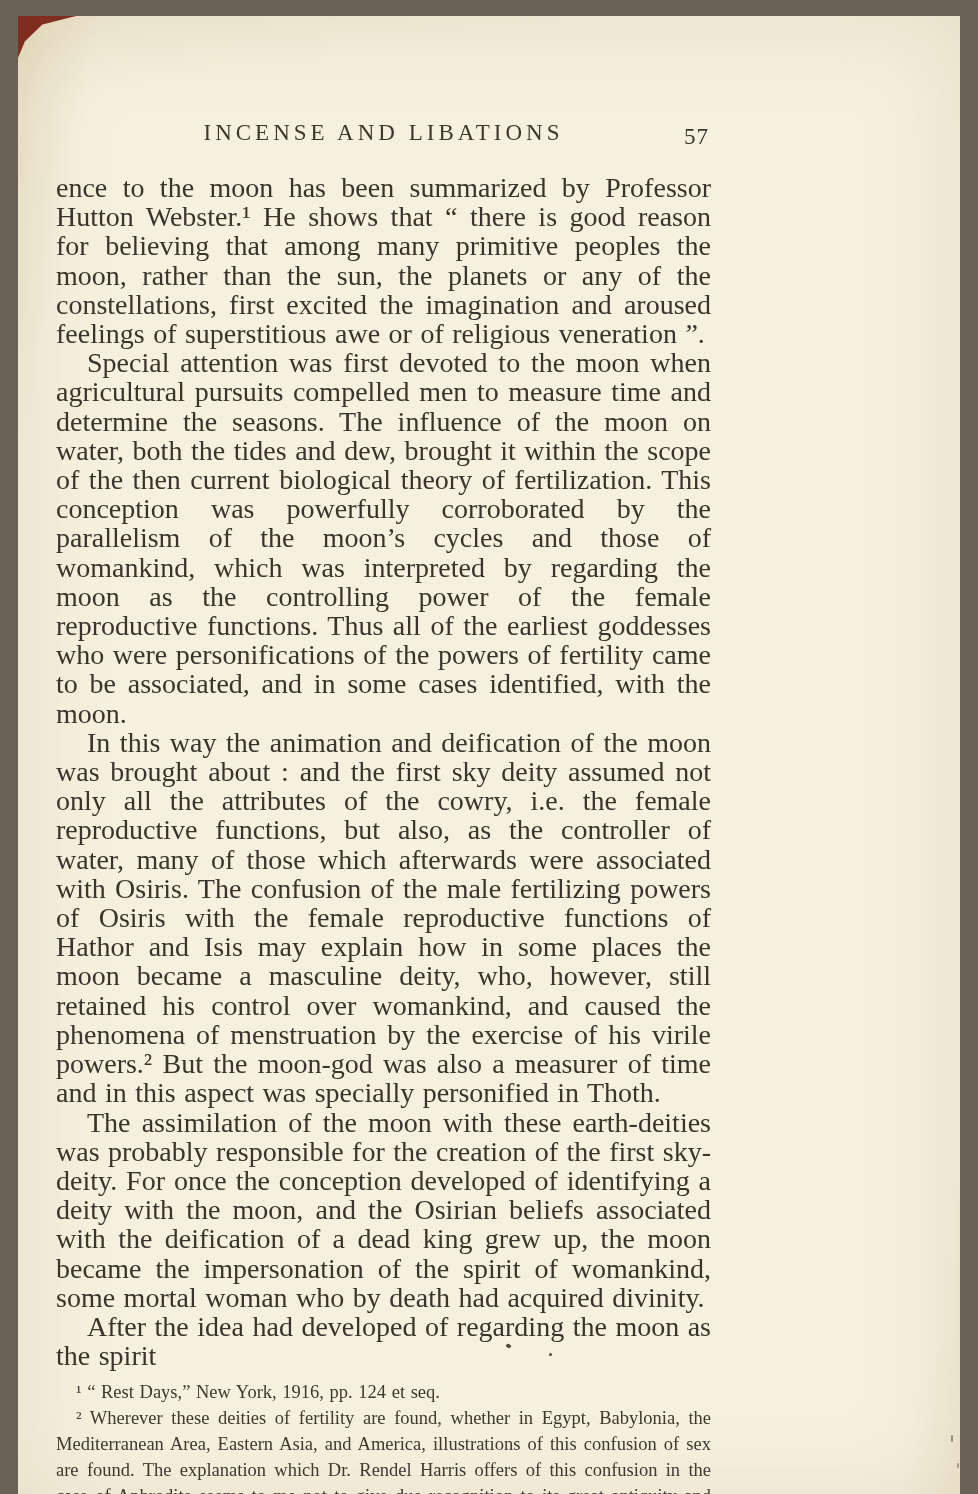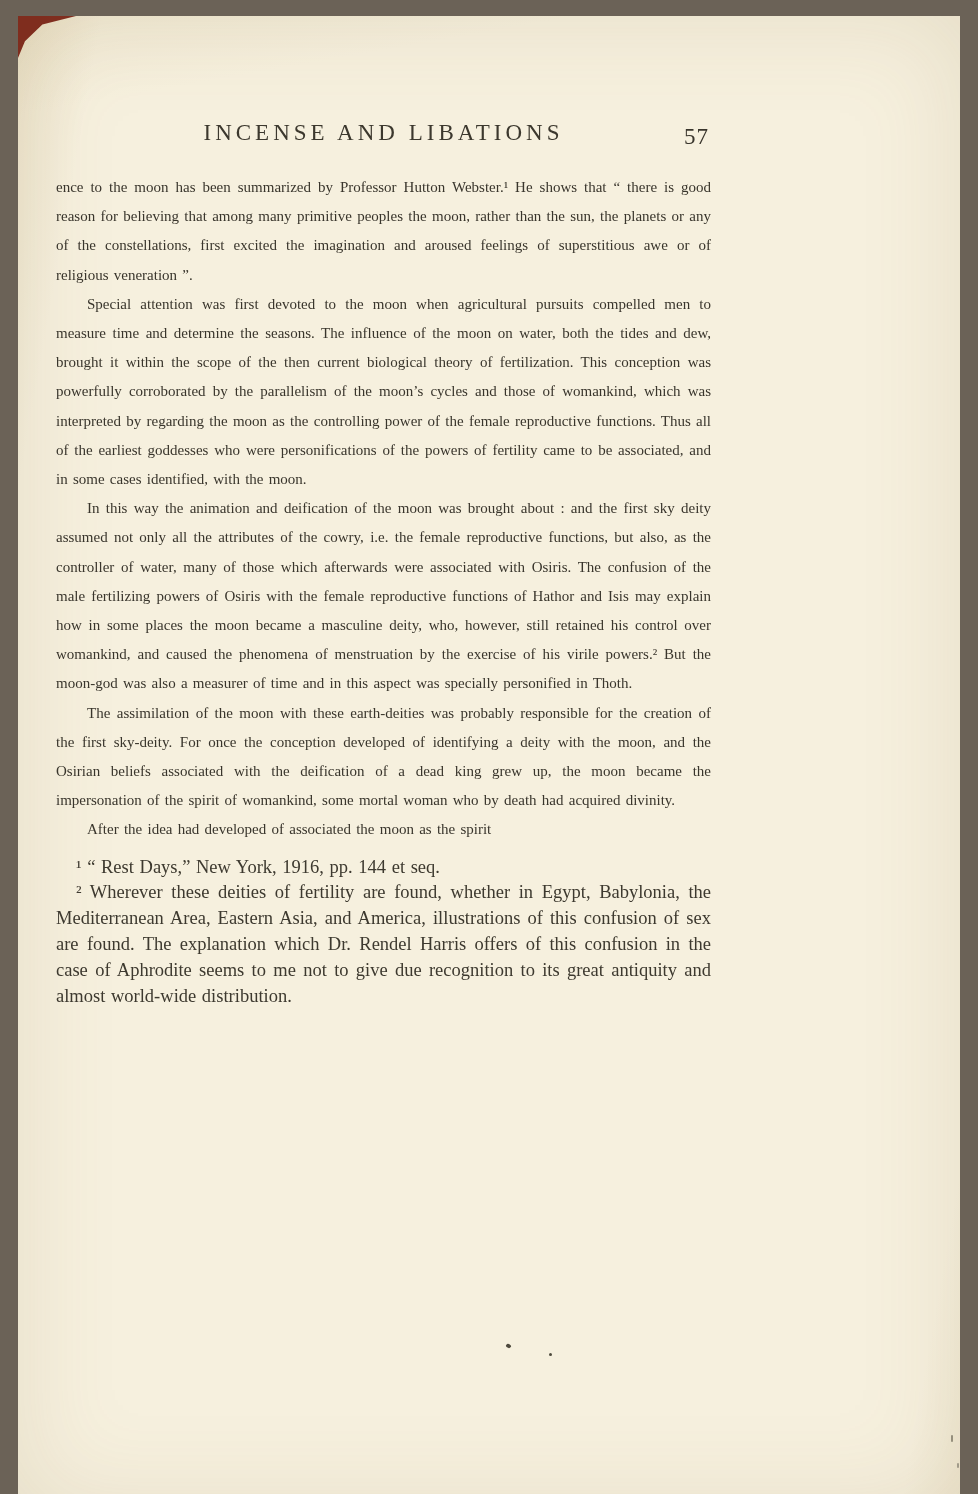--- a/index.html
+++ b/index.html
@@ -50,21 +50,21 @@
     }
     .page-number {
       position: absolute;
       right: 2px; top: 4px;
       font-size: 23px;
       letter-spacing: 1px;
     }
 
     .para {
       margin: 0;
-      font-size: 15px;
+      font-size: 28px;
       line-height: 29.2px;
       text-align: justify;
       text-indent: 31px;
       word-spacing: 1.5px;
     }
     .para.continuation { text-indent: 0; }
 
     .footnotes { margin-top: 10px; }
     .footnote {
       margin: 0;
@@ -96,25 +96,25 @@
     <header class="page-header">
       <span class="running-title">INCENSE AND LIBATIONS</span>
       <span class="page-number">57</span>
     </header>
 
     <main>
       <p class="para continuation">ence to the moon has been summarized by Professor Hutton Webster.¹ He shows that “ there is good reason for believing that among many primitive peoples the moon, rather than the sun, the planets or any of the constellations, first excited the imagination and aroused feelings of superstitious awe or of religious veneration ”.</p>
       <p class="para">Special attention was first devoted to the moon when agricultural pursuits compelled men to measure time and determine the seasons. The influence of the moon on water, both the tides and dew, brought it within the scope of the then current biological theory of fertilization. This conception was powerfully corroborated by the parallelism of the moon’s cycles and those of womankind, which was interpreted by regarding the moon as the controlling power of the female reproductive functions. Thus all of the earliest goddesses who were personifications of the powers of fertility came to be associated, and in some cases identified, with the moon.</p>
       <p class="para">In this way the animation and deification of the moon was brought about : and the first sky deity assumed not only all the attributes of the cowry, i.e. the female reproductive functions, but also, as the controller of water, many of those which afterwards were associated with Osiris. The confusion of the male fertilizing powers of Osiris with the female reproductive functions of Hathor and Isis may explain how in some places the moon became a masculine deity, who, however, still retained his control over womankind, and caused the phenomena of menstruation by the exercise of his virile powers.² But the moon-god was also a measurer of time and in this aspect was specially personified in Thoth.</p>
       <p class="para">The assimilation of the moon with these earth-deities was probably responsible for the creation of the first sky-deity. For once the conception developed of identifying a deity with the moon, and the Osirian beliefs associated with the deification of a dead king grew up, the moon became the impersonation of the spirit of womankind, some mortal woman who by death had acquired divinity.</p>
-      <p class="para">After the idea had developed of associated the moon as the spirit</p>
+      <p class="para">After the idea had developed of regarding the moon as the spirit</p>
     </main>
 
     <footer class="footnotes">
-      <p class="footnote">¹ “ Rest Days,” New York, 1916, pp. 144 et seq.</p>
+      <p class="footnote">¹ “ Rest Days,” New York, 1916, pp. 124 et seq.</p>
       <p class="footnote">² Wherever these deities of fertility are found, whether in Egypt, Babylonia, the Mediterranean Area, Eastern Asia, and America, illustrations of this confusion of sex are found. The explanation which Dr. Rendel Harris offers of this confusion in the case of Aphrodite seems to me not to give due recognition to its great antiquity and almost world-wide distribution.</p>
     </footer>
 
   </div>
 
   <span class="speckle s1"></span>
   <span class="speckle s2"></span>
   <span class="speckle s3"></span>
   <span class="speckle s4"></span>
 

